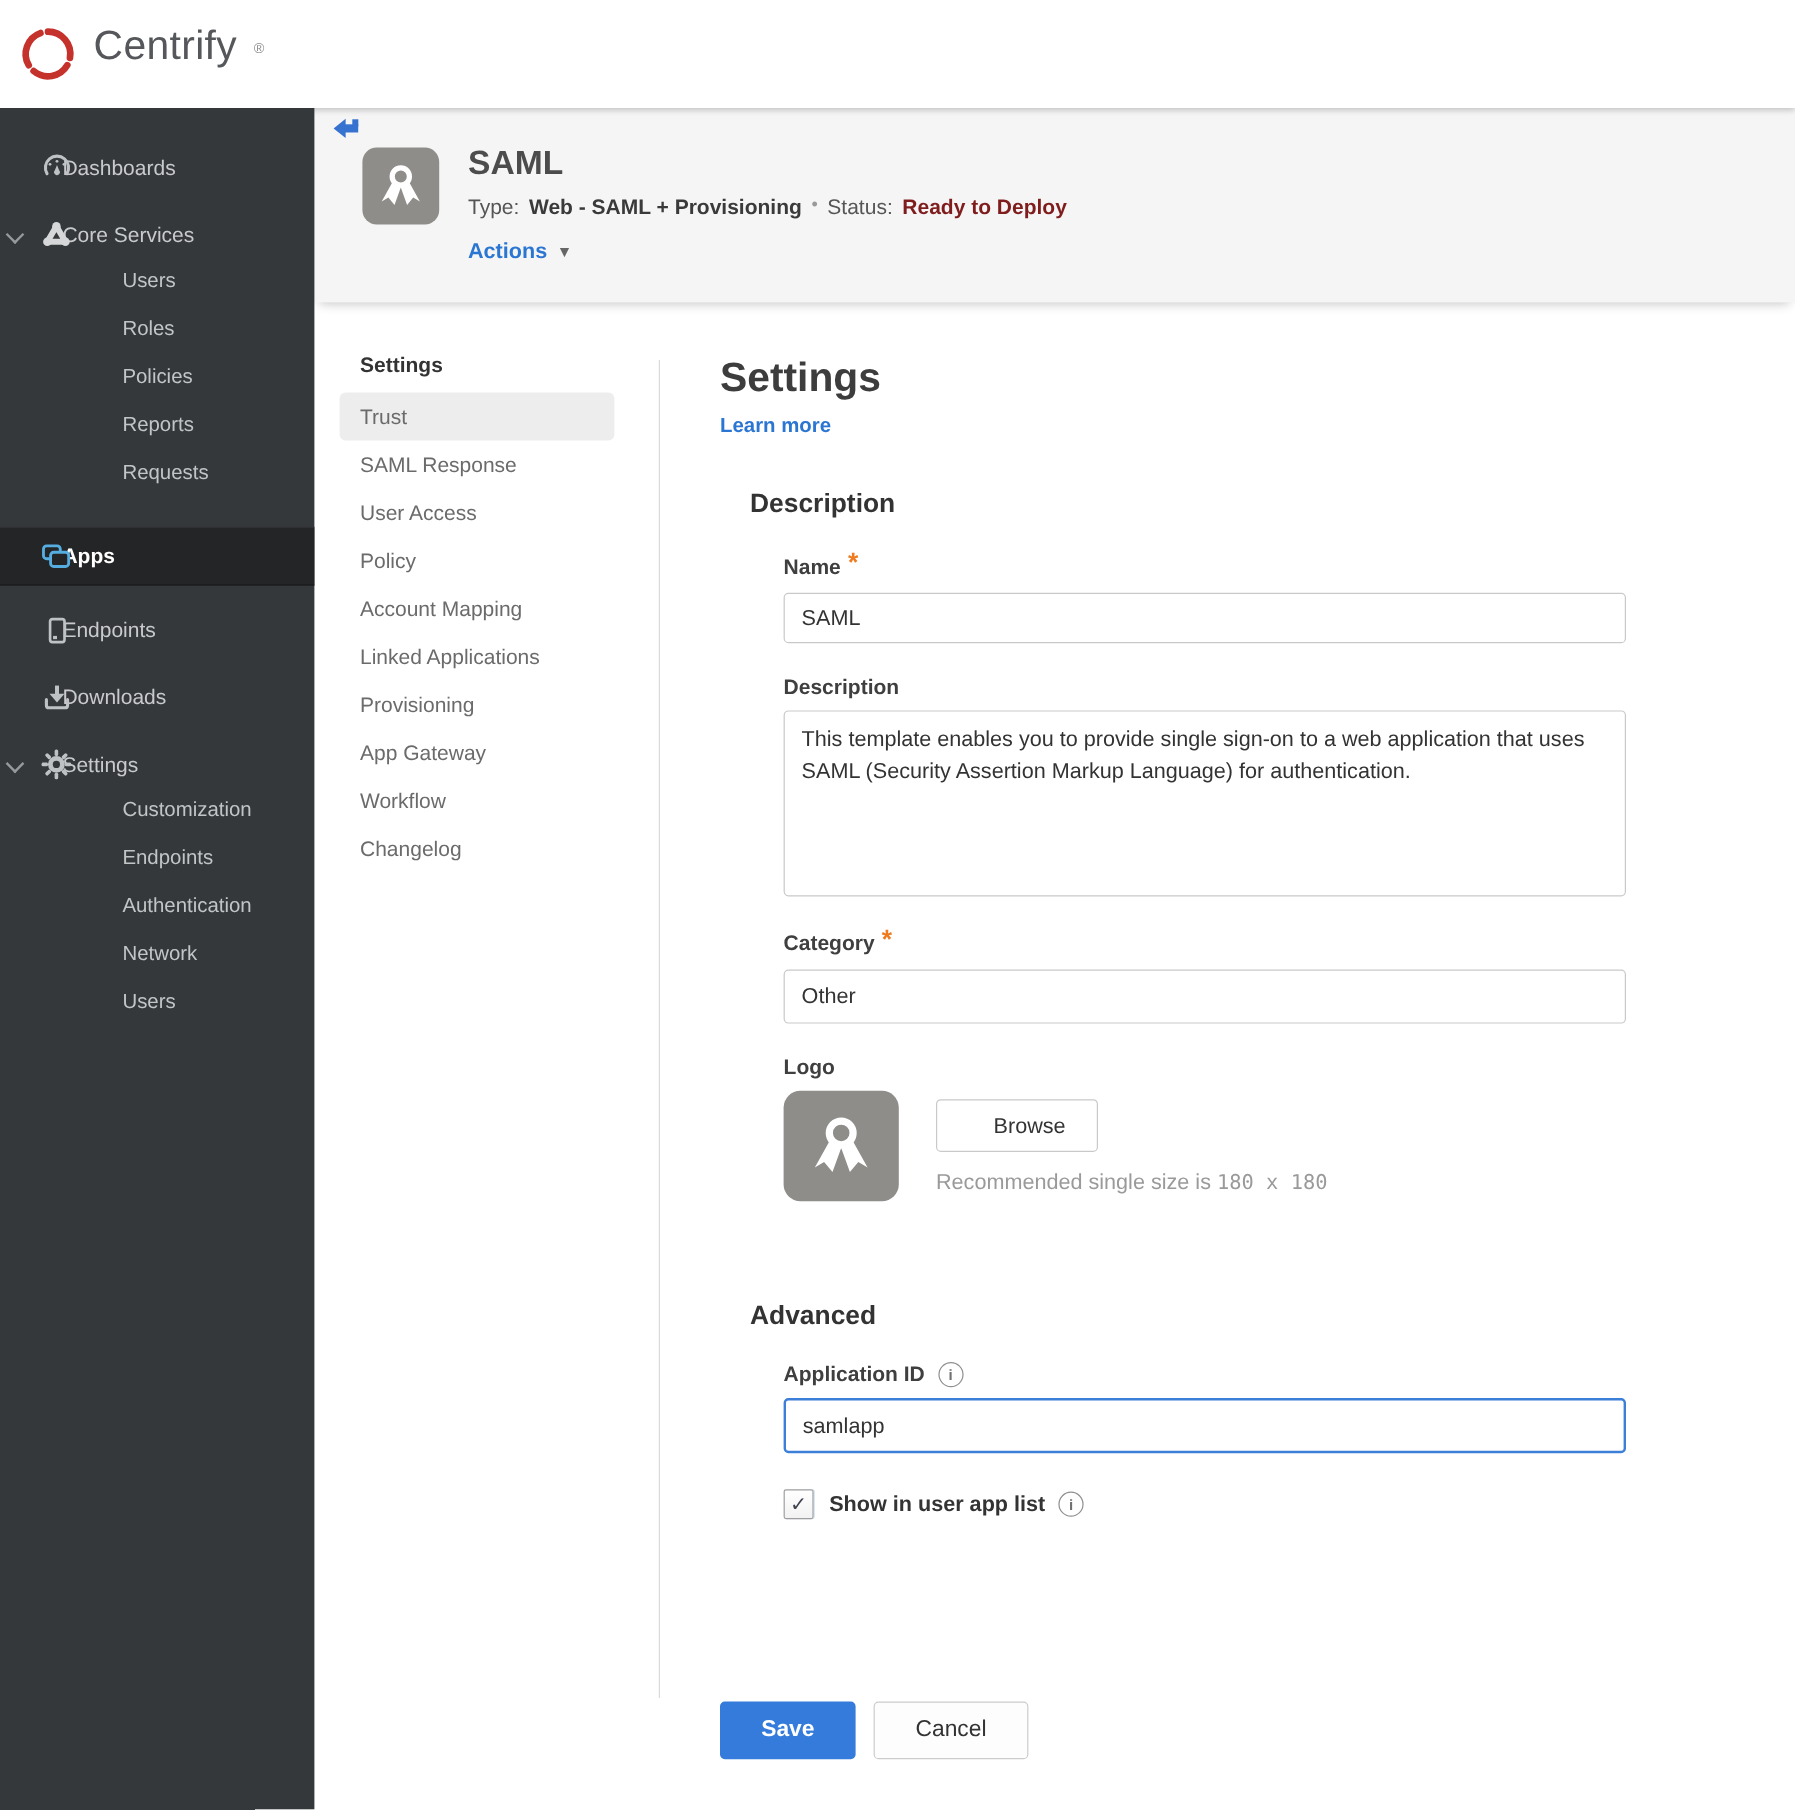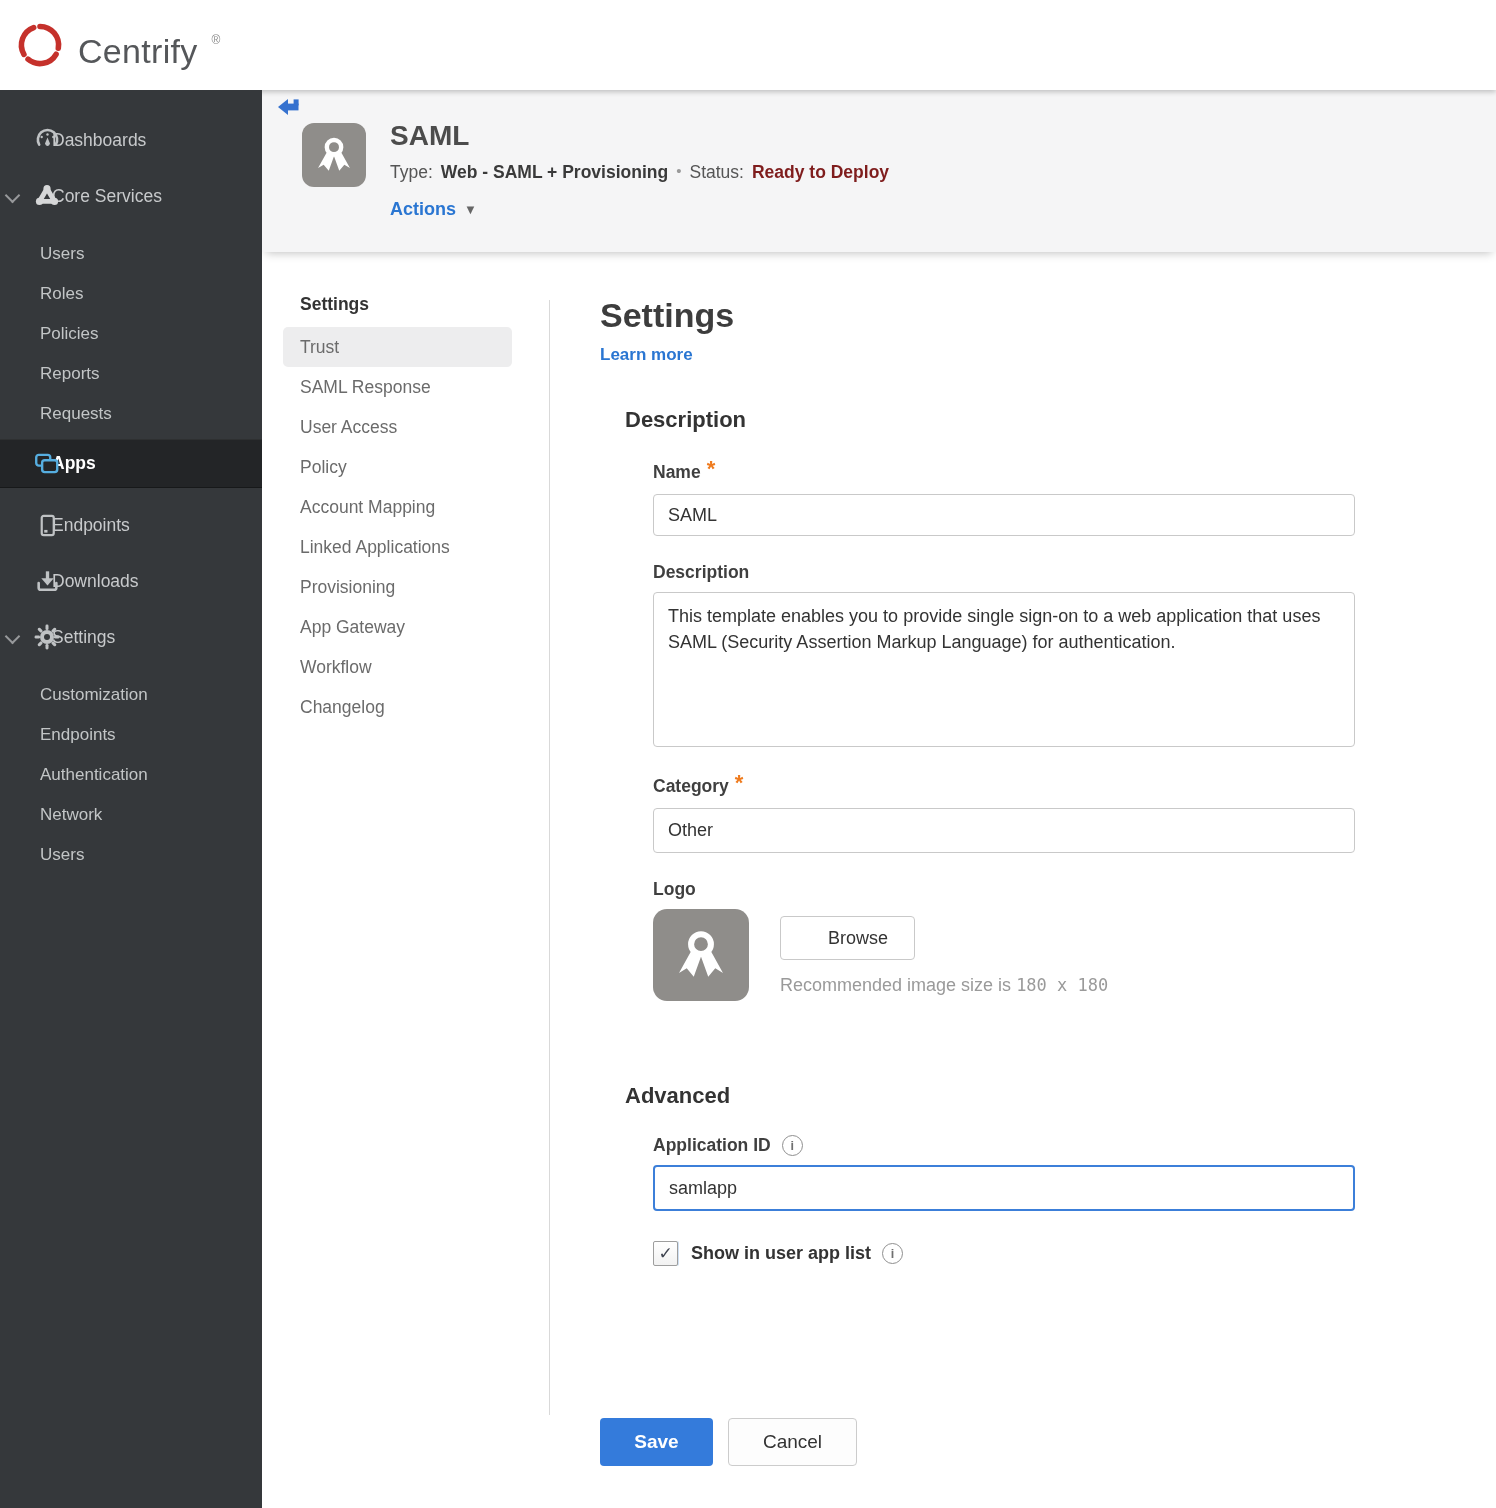--- a/index.html
+++ b/index.html
@@ -6,36 +6,36 @@
   body{
     width:1496px;height:1508px;position:relative;overflow:hidden;
     font-family:"Liberation Sans","DejaVu Sans",sans-serif;background:#fff;color:#333;
   }
   
   .topbar{
     position:absolute;top:0;left:0;width:1496px;height:90px;background:#fff;
     box-shadow:0 2px 5px rgba(0,0,0,.22);z-index:3;display:flex;align-items:center;
     padding-left:14px;box-sizing:border-box;
   }
-  .brand{display:flex;align-items:flex-end;gap:12px;}
+  .brand{display:flex;align-items:flex-start;gap:12px;}
   .brand-name{font-size:34px;color:#55575a;font-weight:500;letter-spacing:.3px;}
   .reg-mark{font-size:12px;color:#8a8a8a;align-self:flex-start;margin:14px 0 0 2px;}
   
   .sidebar{
     position:absolute;top:90px;left:0;bottom:0;width:262px;background:#35383b;z-index:4;
     padding-top:22px;box-sizing:border-box;
   }
   .nav-row{position:relative;display:flex;align-items:center;height:56px;color:#c8cacc;
     font-size:17.5px;cursor:pointer;}
   .nav-row .nav-icon{position:absolute;left:33px;width:28px;height:28px;display:flex;
     align-items:center;justify-content:center;}
   .nav-row .nav-label{margin-left:52px;}
   .chev{position:absolute;left:7px;top:22px;width:9px;height:9px;
     border-right:2.4px solid #97999b;border-bottom:2.4px solid #97999b;transform:rotate(45deg);}
-  .sub-row{height:40px;display:flex;align-items:flex-end;padding-left:40px;color:#c2c5c6;
+  .sub-row{height:40px;display:flex;align-items:flex-start;padding-left:102px;color:#c2c5c6;
     font-size:17px;cursor:pointer;}
   .nav-row.selected{
     background:#232527;color:#fff;font-weight:bold;height:47px;margin-top:15px;margin-bottom:9px;
     border-top:1px solid rgba(255,255,255,.05);border-bottom:1px solid rgba(0,0,0,.32);
   }
   
   .content{position:absolute;top:90px;left:262px;right:0;bottom:0;background:#fff;}
   .app-header{position:relative;height:162px;background:#f5f5f6;
     box-shadow:0 5px 9px -4px rgba(0,0,0,.25);}
   .back-btn{position:absolute;left:13px;top:5px;width:28px;height:24px;cursor:pointer;background:none;border:none;padding:0;}
@@ -308,21 +308,21 @@
           <g fill="#ffffff">
             <polygon points="16,20.5 24.5,24 18,42 12.2,35 5.8,38.8"></polygon>
             <polygon points="32,20.5 23.5,24 30,42 35.8,35 42.2,38.8"></polygon>
           </g>
           <circle cx="24" cy="15" r="8.2" fill="#8f8d8a" stroke="#ffffff" stroke-width="5"></circle>
         </svg>
       </div>
       <div class="logo-right">
         <button class="browse-btn">Browse</button>
         <div class="recommended">
-          <span>Recommended image size is</span>
+          <span>Recommended single size is</span>
           <span class="mono">180 x 180</span>
         </div>
       </div>
     </div>
 
     <div class="section-heading advanced-heading">Advanced</div>
 
     <div class="field-label">
       <span>Application ID</span>
       <span class="info-circle">i</span>

